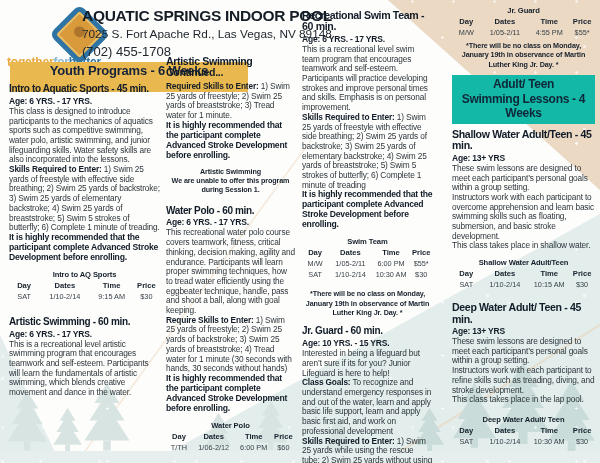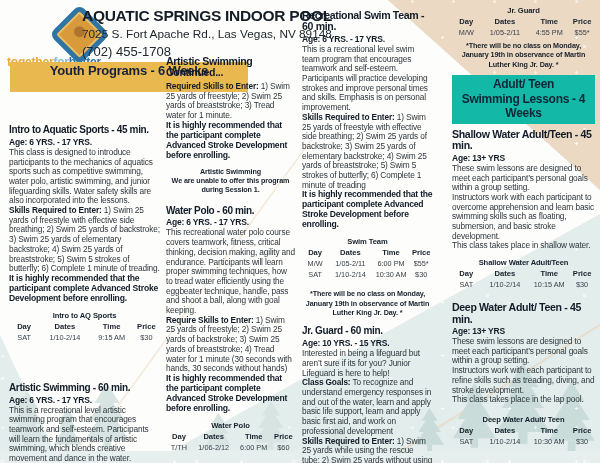--- a/index.html
+++ b/index.html
@@ -46,21 +46,21 @@
 
   
   .col{position:absolute;}
   .c1{left:9px;top:84px;width:151px;}
   .c2{left:166px;top:56px;width:129px;}
   .c3{left:302px;top:10px;width:131px;}
   .c4{left:452px;top:6px;width:143px;}
 
   .sec{margin:0;}
   .sec-h{font-size:10px;font-weight:700;color:#121c28;letter-spacing:-.35px;line-height:1.08;margin:0 0 1px;}
-  .nowrap{white-space:nowrap;margin-top:41px;}
+  .nowrap{white-space:nowrap;}
   .age{font-size:8.5px;font-weight:700;color:#121c28;letter-spacing:-.2px;margin:0 0 1px;}
   .body{font-size:8.3px;line-height:1.17;letter-spacing:-.15px;margin:0;}
   .body b{color:#121c28;}
   .note{font-size:8.6px;font-weight:700;color:#121c28;line-height:1.16;letter-spacing:-.2px;margin:0;}
   .mini-note{font-size:7.2px;font-weight:700;color:#16202c;text-align:center;line-height:1.3;letter-spacing:-.1px;margin:0;}
 
   
   .tbl{margin-top:7px;}
   .t-title{font-size:7.6px;font-weight:700;color:#16202c;text-align:center;letter-spacing:-.1px;}
   .trow{display:grid;grid-template-columns:20% 34% 28% 18%;margin-top:2px;}

